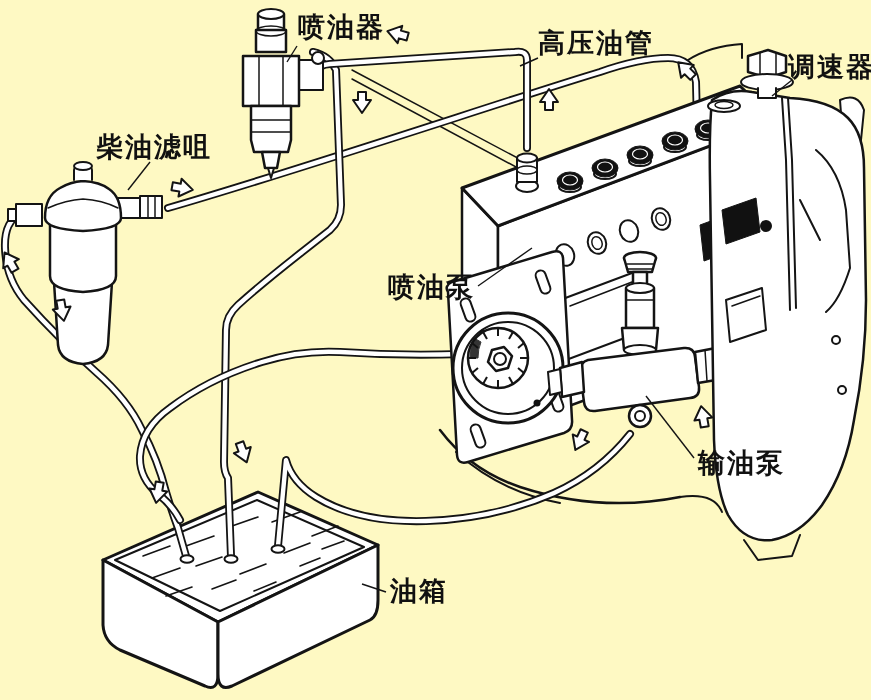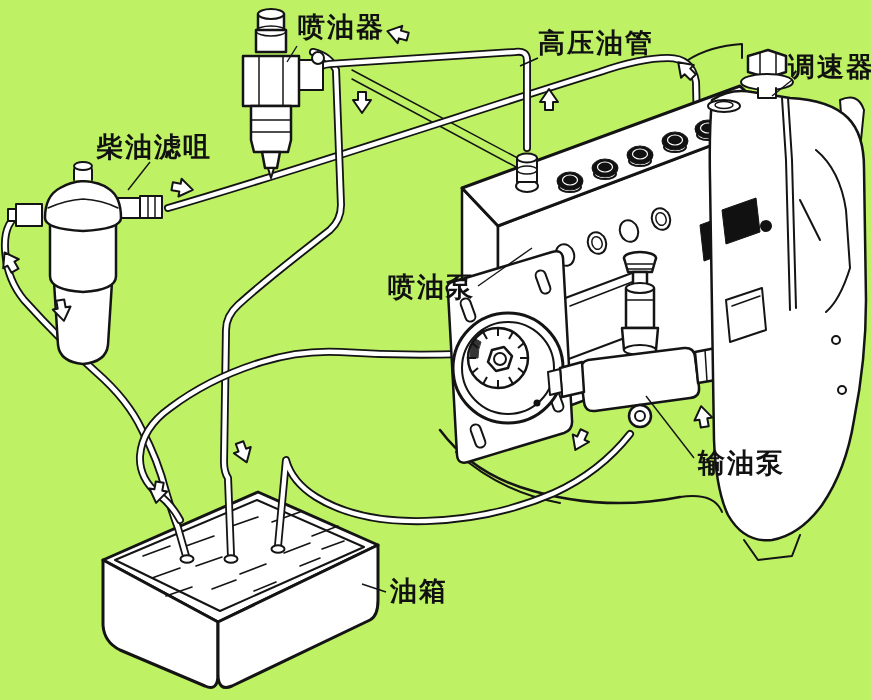--- a/index.html
+++ b/index.html
@@ -1,16 +1,16 @@
 <!DOCTYPE html>
 <html><head>
 <meta charset="utf-8">
 <style>
   html,body{margin:0;padding:0;background:#ffffff;}
-  .stage{position:relative;width:871px;height:700px;background:#bef264;overflow:hidden;
+  .stage{position:relative;width:871px;height:700px;background:#fef9c3;overflow:hidden;
          font-family:"Liberation Sans","DejaVu Sans",sans-serif;}
   svg{display:block;}
   text.lbl{font-family:"Liberation Sans","DejaVu Sans",sans-serif;
            font-size:27px;font-weight:bold;fill:#111;letter-spacing:2px;}
   .ln{stroke:#141414;fill:none;stroke-linecap:round;stroke-linejoin:round;}
   .w3{stroke-width:3;} .w25{stroke-width:2.5;} .w2{stroke-width:2;} .w15{stroke-width:1.5;}
   .fw{fill:#ffffff;}
   .dk{fill:#111111;stroke:#141414;}
   .tube-o{stroke:#141414;stroke-width:8;fill:none;stroke-linecap:round;stroke-linejoin:round;}
   .tube-i{stroke:#ffffff;stroke-width:4.4;fill:none;stroke-linecap:round;stroke-linejoin:round;}

